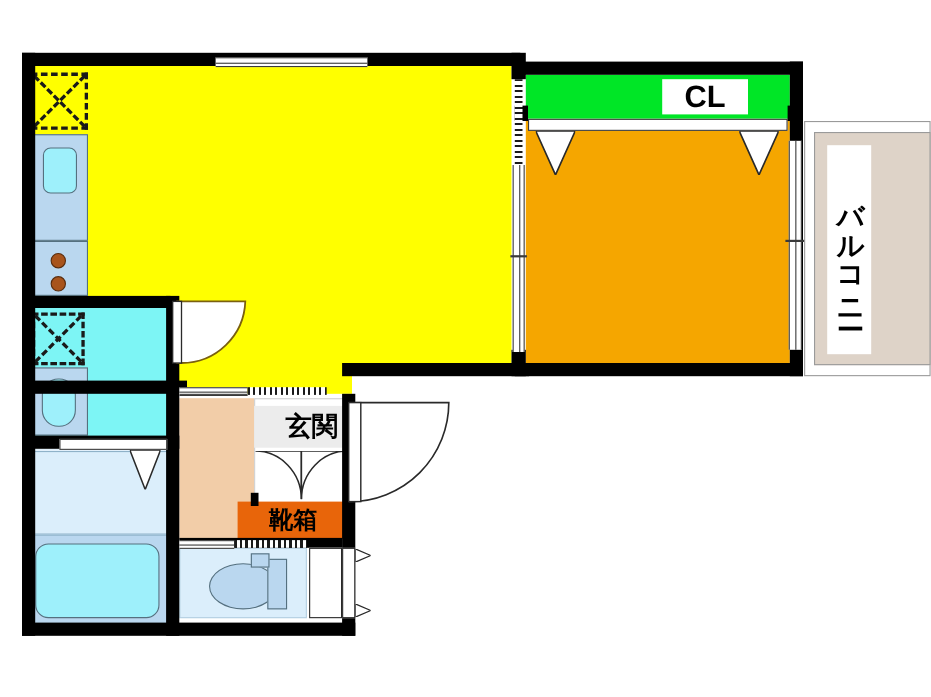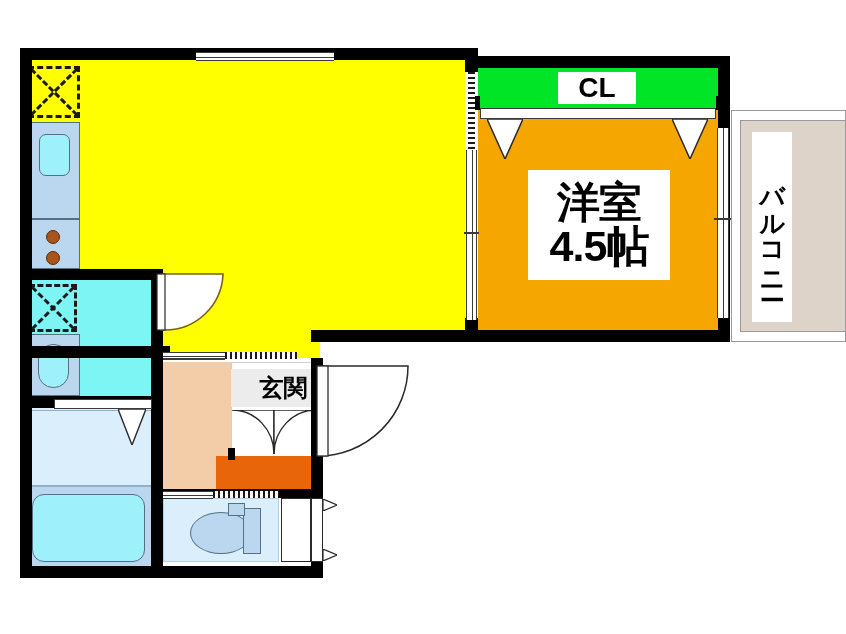--- a/index.html
+++ b/index.html
@@ -28,21 +28,21 @@
 
   .stroke{border:1.5px solid #55707f;}
   .stroke-thin{border:1px solid #55707f;}
 
   
   .lbl{background:#ffffff;color:#000000;display:flex;
        align-items:center;justify-content:center;
        flex-direction:column;line-height:1.02;white-space:pre;}
   .lbl-ldk{font-size:47px;font-weight:700;letter-spacing:-1px;}
   .lbl-room{font-size:43px;font-weight:700;letter-spacing:-1px;}
-  .lbl-cl{font-size:28px;font-weight:700;}
+  .lbl-cl{font-size:28px;font-weight:700;margin-left:44px;}
   .lbl-sm{font-size:24px;font-weight:700;}
   .lbl-shoe{font-size:22px;font-weight:700;background:transparent;color:#000;}
   .lbl-vert{writing-mode:vertical-rl;font-size:25px;font-weight:700;
             letter-spacing:1px;}
 
   
   .dashbox{border:3px dashed #1a1a1a;background:transparent;}
   .dashbox .d1,.dashbox .d2{position:absolute;left:50%;top:50%;
       width:141%;height:0;border-top:3px dashed #1a1a1a;transform-origin:center;}
   .dashbox .d1{transform:translate(-50%,-50%) rotate(45deg);}
@@ -109,20 +109,21 @@
   <div class="abs lbl lbl-sm" style="left:231px;top:369px;width:105px;height:38px;background:#ececec;">玄関</div>
 
   <div class="abs" style="left:232px;top:410px;width:84px;height:44px;overflow:hidden;">
     <svg width="84" height="44" viewBox="0 0 84 44">
       <path d="M0 0 A42 44 0 0 1 42 44 L42 0 Z" fill="#ffffff" stroke="#2a2a2a" stroke-width="1.4"></path>
       <path d="M84 0 A42 44 0 0 0 42 44 L42 0 Z" fill="#ffffff" stroke="#2a2a2a" stroke-width="1.4"></path>
     </svg>
   </div>
 
   <div class="abs fill-shoebox" style="left:216px;top:456px;width:101px;height:34px;"></div>
+  <div class="abs lbl lbl-shoe" style="left:216px;top:456px;width:101px;height:34px;">靴箱</div>
 
   <div class="abs fill-toilet" style="left:163px;top:498px;width:116px;height:64px;border:1px solid #b4cfe2;"></div>
   <div class="abs fill-fixture stroke-thin" style="left:190px;top:512px;width:62px;height:42px;border-radius:50%;"></div>
   <div class="abs fill-fixture stroke-thin" style="left:243px;top:508px;width:18px;height:46px;"></div>
   <div class="abs fill-fixture stroke-thin" style="left:228px;top:503px;width:17px;height:13px;"></div>
 
   <div class="abs dashbox" style="left:28px;top:66px;width:52px;height:52px;">
     <div class="d1"></div>
       <div class="d2"></div>
   </div>
@@ -230,20 +231,16 @@
   </div>
   <div class="chev-o" style="left:323px;top:549px;">
     <svg width="14" height="12" viewBox="0 0 14 12">
         <polygon points="0,0 14,6 0,12" fill="#ffffff" stroke="#2a2a2a" stroke-width="1.2"></polygon>
       </svg>
   </div>
 
   <div class="abs win" style="left:163px;top:358px;width:62px;height:0;"></div>
 
 
-  <div class="abs lbl lbl-room" style="left:528px;top:170px;width:142px;height:110px;">
-    <span>洋室</span>
-    <span>4.5帖</span>
-  </div>
 
   <div class="abs lbl lbl-cl" style="left:558px;top:72px;width:78px;height:32px;">CL</div>
 
 </div>
 
 </body></html>

